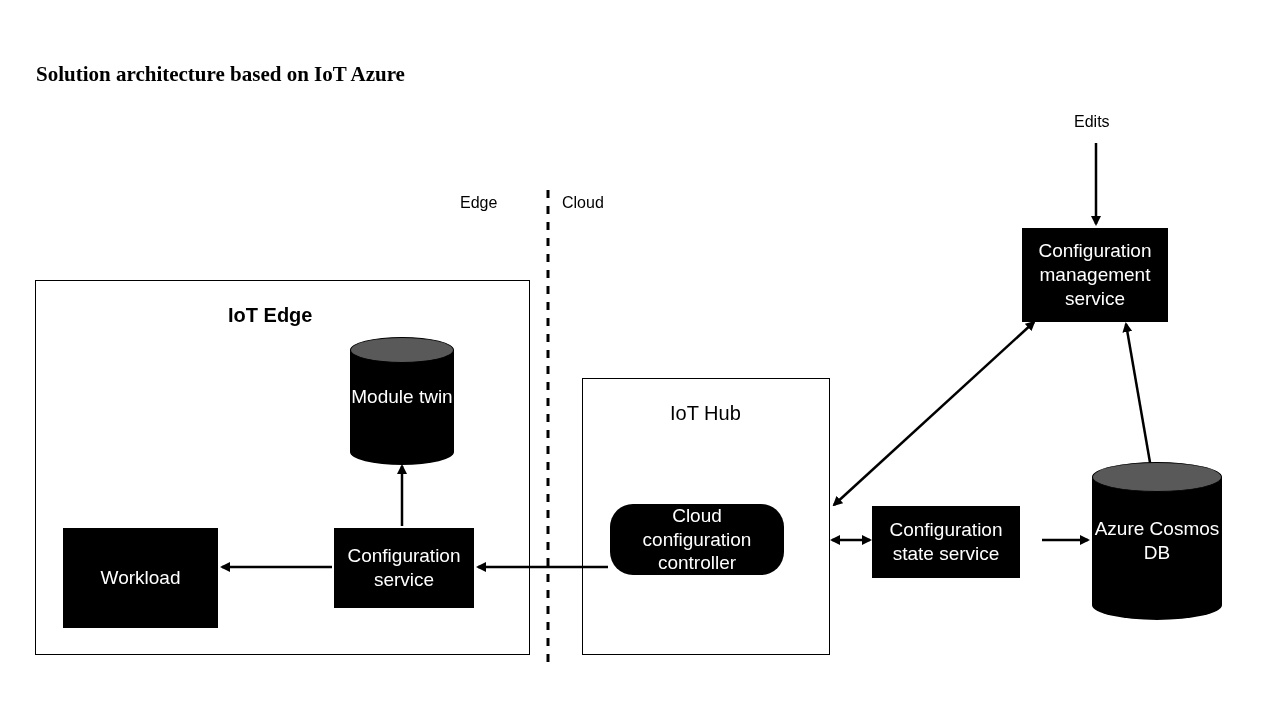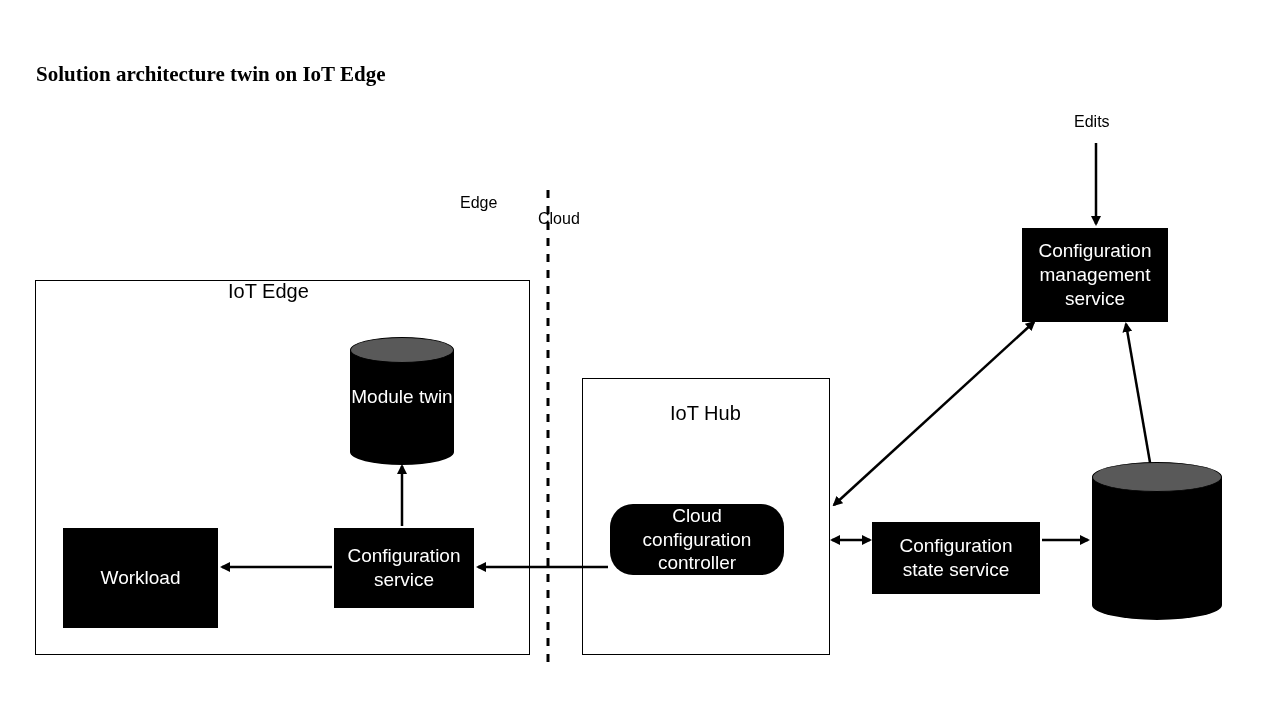--- a/index.html
+++ b/index.html
@@ -87,24 +87,24 @@
     }
     .arrow-line {
       stroke: #000;
       stroke-width: 2.5;
       fill: none;
     }
   </style>
 </head>
 <body>
 
-<div class="title">Solution architecture twin on IoT Edge</div>
+<div class="title">Solution architecture based on IoT Azure</div>
 
 <div class="region-label" style="top:194px; left:460px;text-align:right;">Edge</div>
-<div class="region-label" style="top:194px; left:538px;margin-top:16px;">Cloud</div>
+<div class="region-label" style="top:194px; left:562px;">Cloud</div>
 
 <svg class="layer">
   <defs>
     <marker id="arrowhead" markerWidth="10" markerHeight="10" refX="8" refY="5" orient="auto" markerUnits="userSpaceOnUse">
       <path d="M0,0 L10,5 L0,10 Z" fill="#000"></path>
     </marker>
     <marker id="arrowhead-start" markerWidth="10" markerHeight="10" refX="2" refY="5" orient="auto" markerUnits="userSpaceOnUse">
       <path d="M10,0 L0,5 L10,10 Z" fill="#000"></path>
     </marker>
   </defs>
@@ -122,21 +122,21 @@
   <line class="arrow-line" x1="832" y1="540" x2="870" y2="540" marker-start="url(#arrowhead-start)" marker-end="url(#arrowhead)"></line>
 
   <line class="arrow-line" x1="1042" y1="540" x2="1088" y2="540" marker-end="url(#arrowhead)"></line>
 
   <line class="arrow-line" x1="1152" y1="474" x2="1126" y2="324" marker-end="url(#arrowhead)"></line>
 
   <line class="arrow-line" x1="1034" y1="322" x2="834" y2="505" marker-start="url(#arrowhead-start)" marker-end="url(#arrowhead)"></line>
 </svg>
 
 <div class="container-box" style="left:35px; top:280px; width:495px; height:375px;"></div>
-<div class="container-label" style="left:228px; top:280px;">IoT Edge</div>
+<div class="container-label" style="left:228px; top:304px;font-weight:bold;">IoT Edge</div>
 
 <div class="container-box" style="left:582px; top:378px; width:248px; height:277px;"></div>
 <div class="container-label" style="left:670px; top:402px;">IoT Hub</div>
 
 <div class="node-rect" style="left:63px; top:528px; width:155px; height:100px;">
   <span>Workload</span>
 </div>
 
 <div class="node-rect" style="left:334px; top:528px; width:140px; height:80px;">
   <span>Configuration service</span>
@@ -147,26 +147,29 @@
   <div class="cyl-body" style="top:13px; height:115px; border-bottom-left-radius:52px 13px; border-bottom-right-radius:52px 13px;"></div>
   <div class="cyl-text" style="top:48px;text-align:center;">
     <span>Module twin</span>
   </div>
 </div>
 
 <div class="node-rect" style="left:610px; top:504px; width:174px; height:71px;border-radius:23px;">
   <span>Cloud configuration controller</span>
 </div>
 
-<div class="node-rect" style="left:872px; top:522px; width:168px; height:72px;">
+<div class="node-rect" style="left:872px; top:506px; width:148px; height:72px;">
   <span>Configuration state service</span>
 </div>
 
 <div class="node-rect" style="left:1022px; top:228px; width:146px; height:94px;">
   <span>Configuration management service</span>
 </div>
 
 <div class="cylinder" style="left:1092px; top:462px; width:130px; height:158px;">
   <div class="cyl-top" style="height:30px; top:0;"></div>
   <div class="cyl-body" style="top:15px; height:143px; border-bottom-left-radius:65px 15px; border-bottom-right-radius:65px 15px;"></div>
+  <div class="cyl-text" style="top:55px;">
+    <span>Azure Cosmos DB</span>
+  </div>
 </div>
 
 <div class="region-label" style="top:113px; left:1074px;">Edits</div>
 
 </body></html>

